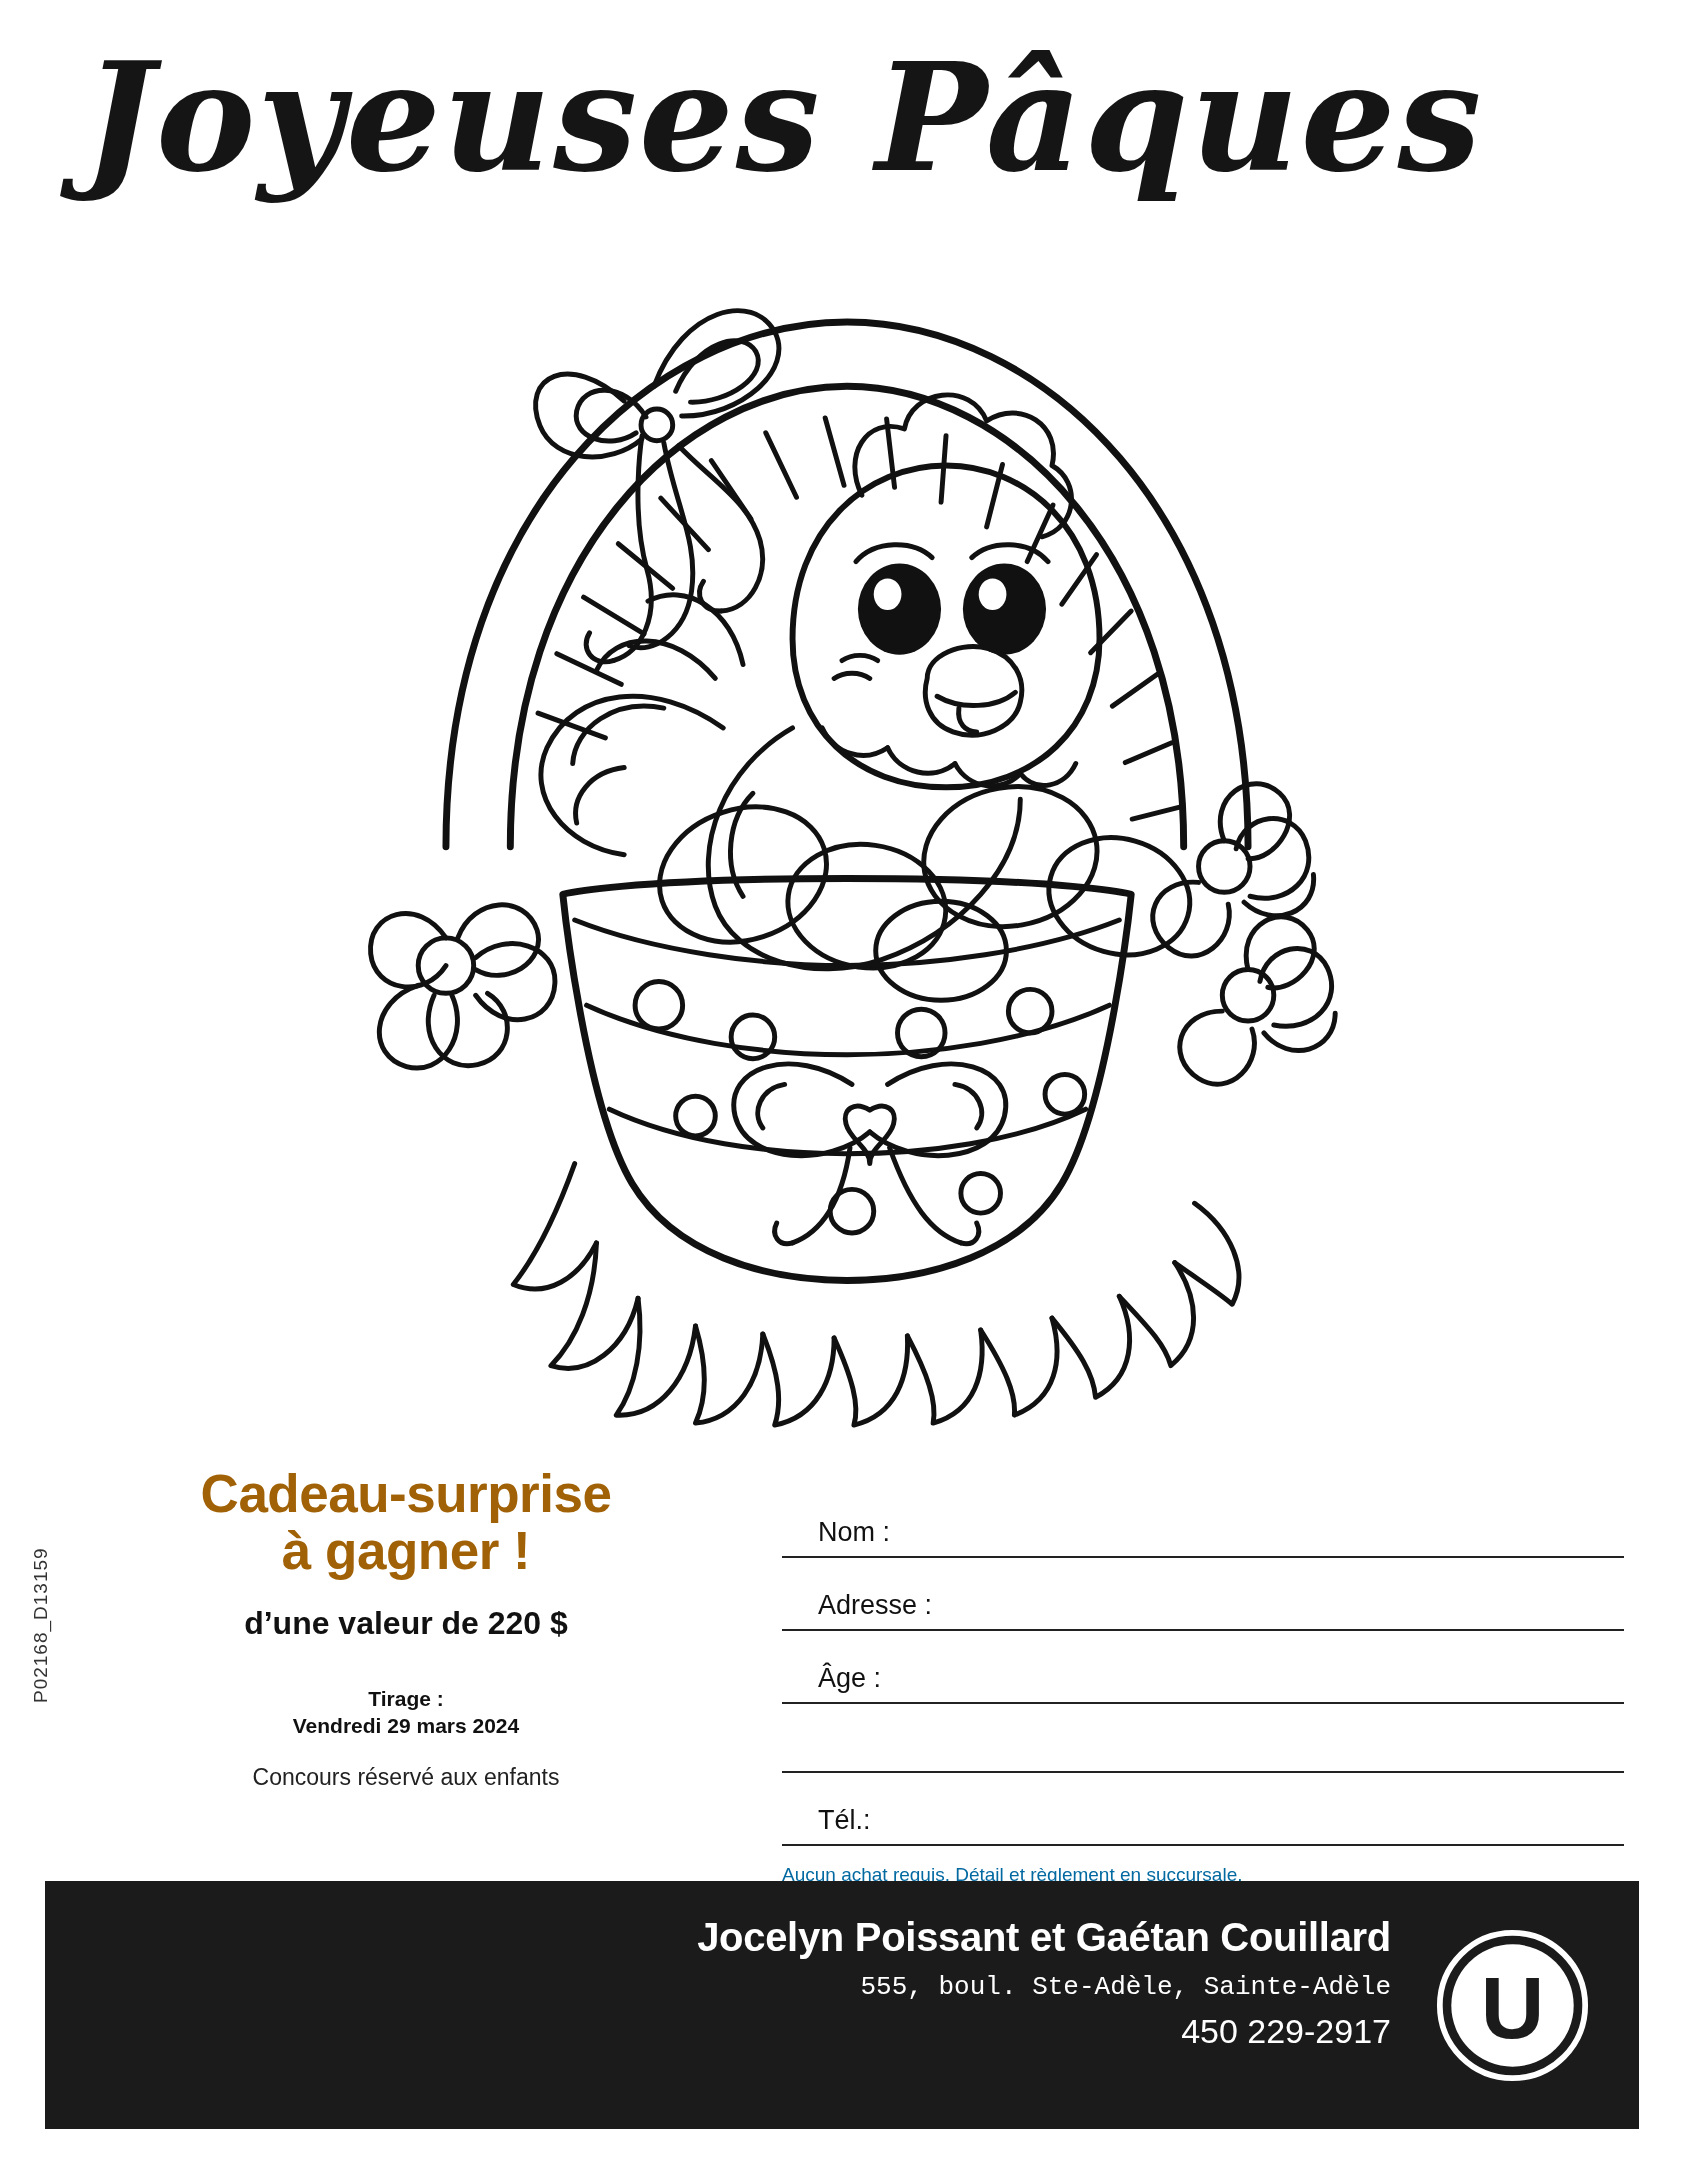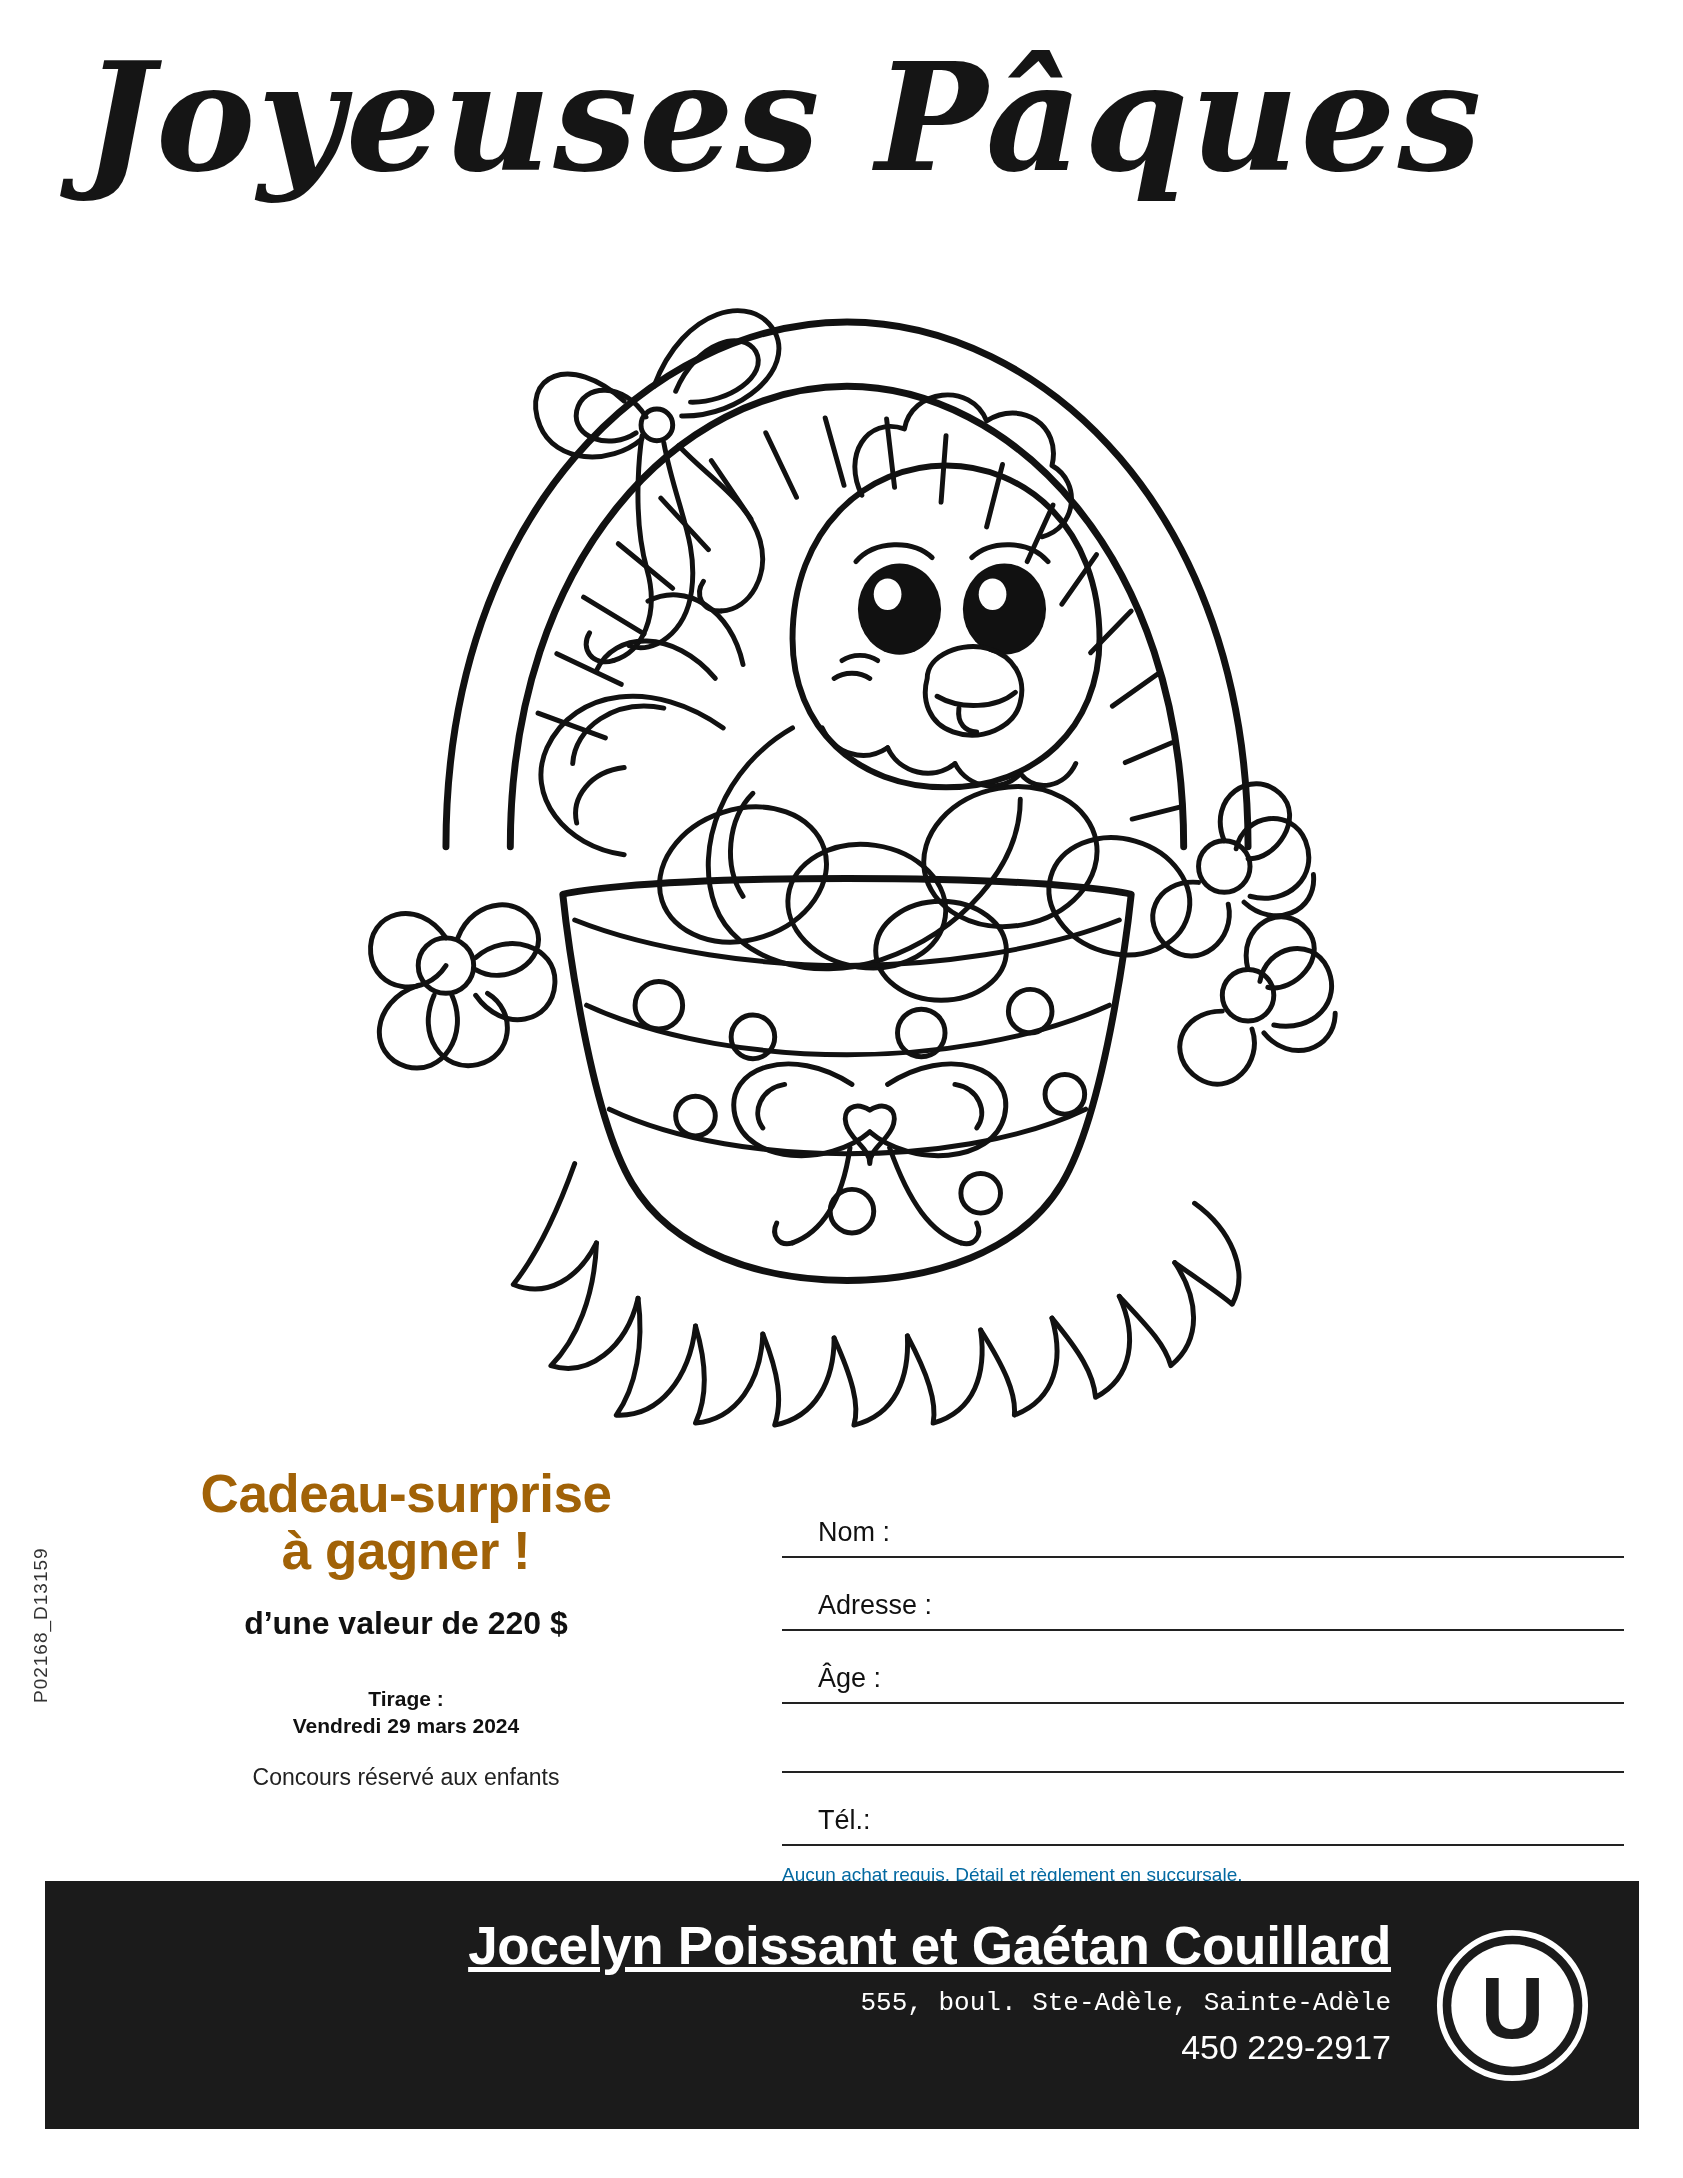--- a/index.html
+++ b/index.html
@@ -129,23 +129,22 @@
   }
   .footer-text {
     position: absolute;
     right: 248px;
     top: 34px;
     text-align: right;
     width: 1139px;
   }
   .footer-name {
     font-weight: 700;
-    font-size: 53px;
+    font-size: 40px;
     letter-spacing: -0.3px;
-    text-decoration: underline;
   }
   .footer-addr {
     margin-top: 12px;
     font-size: 26px;
     font-family: Liberation Mono, monospace;
   }
   .footer-phone {
     margin-top: 10px;
     font-size: 34px;
   }

